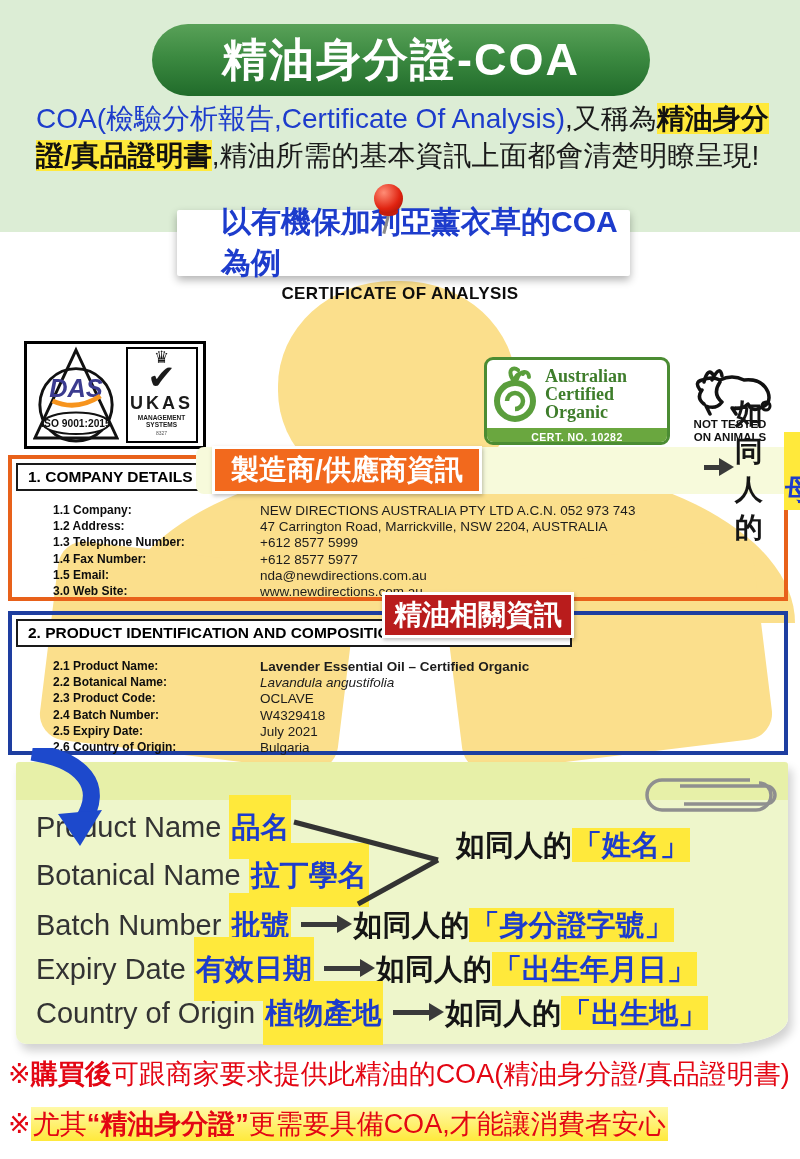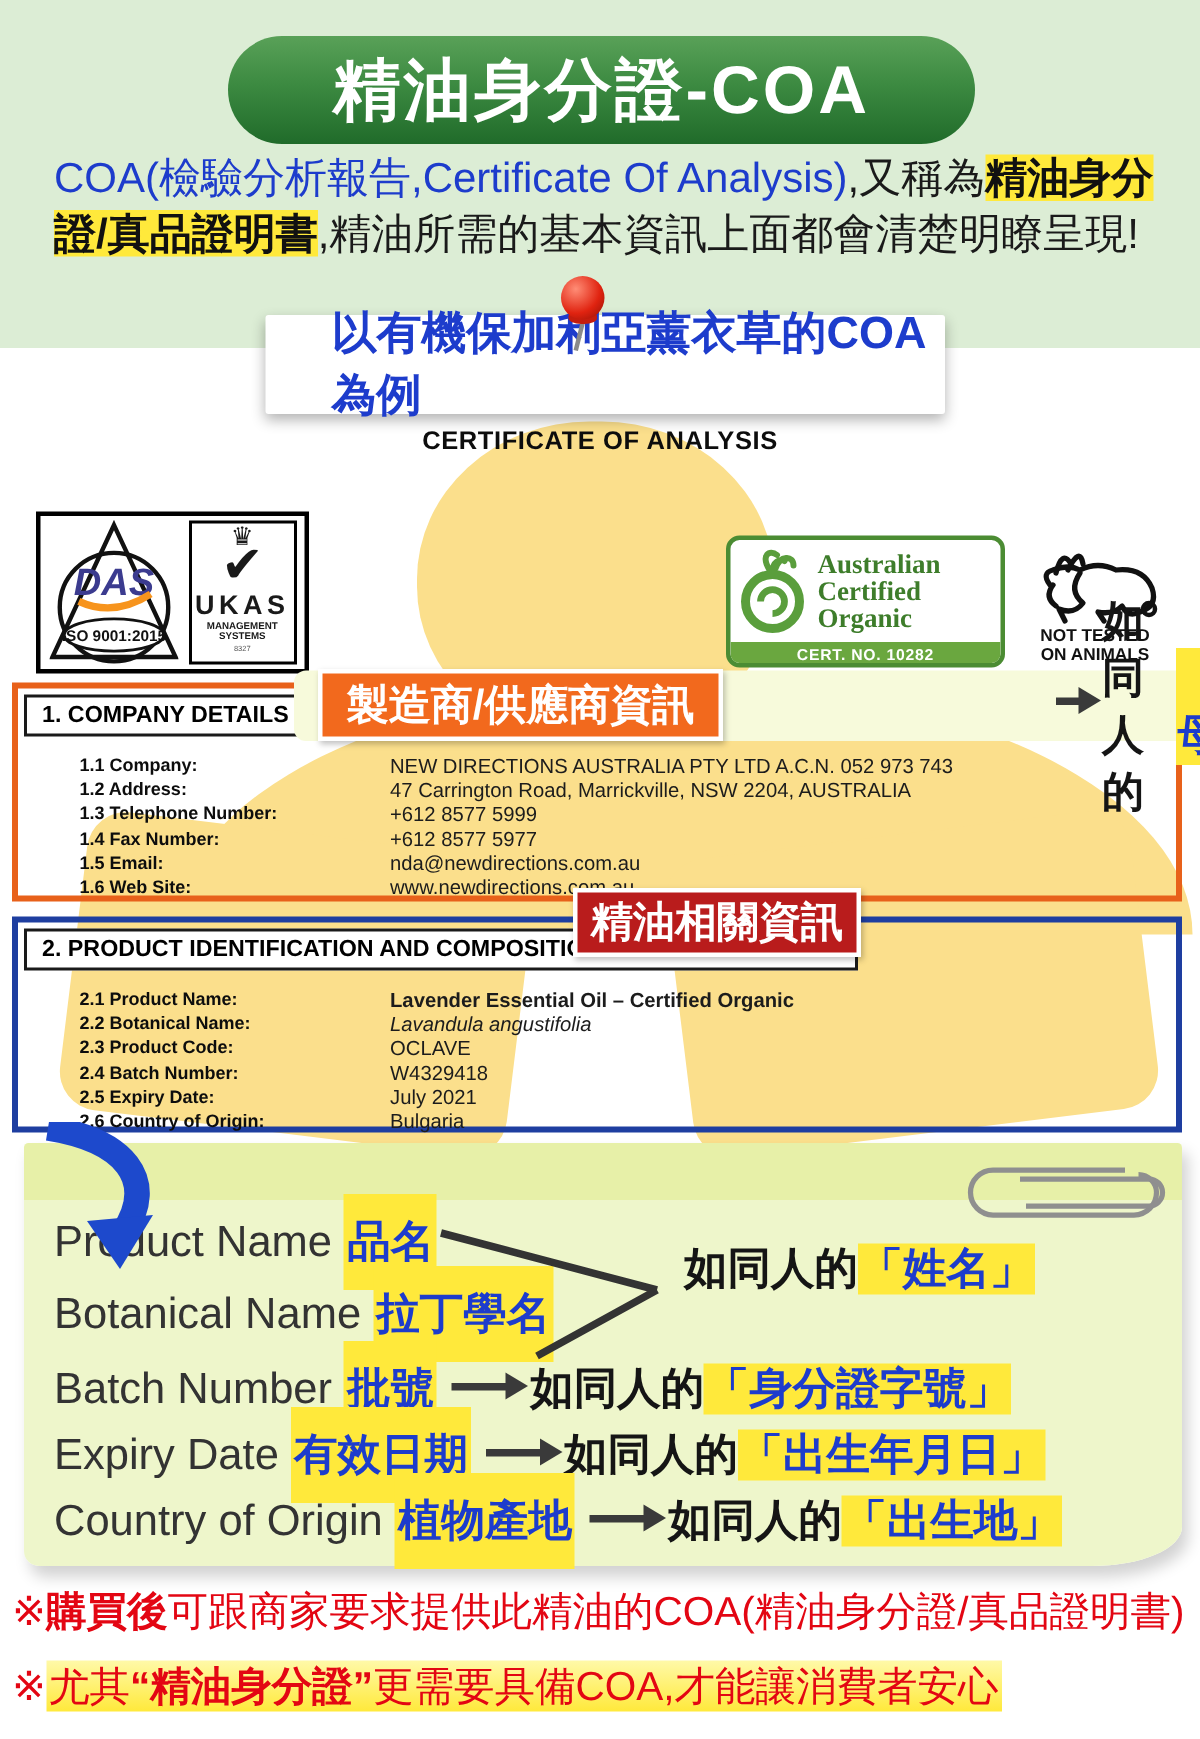--- a/index.html
+++ b/index.html
@@ -204,21 +204,21 @@
         </div>
       <div class="crow">
           <span class="lb">1.4 Fax Number:</span>
           <span class="vl">+612 8577 5977</span>
         </div>
       <div class="crow">
           <span class="lb">1.5 Email:</span>
           <span class="vl">nda@newdirections.com.au</span>
         </div>
       <div class="crow">
-          <span class="lb">1.6 Web Site:</span>
+          <span class="lb">3.0 Web Site:</span>
           <span class="vl">www.newdirections.com.au</span>
         </div>
     </div>
   </div>
 
   <div class="sec sec2">
     <div class="sec-header">2. PRODUCT IDENTIFICATION AND COMPOSITION</div>
     <div class="sec-rows">
       <div class="crow">
           <span class="lb">2.1 Product Name:</span>

